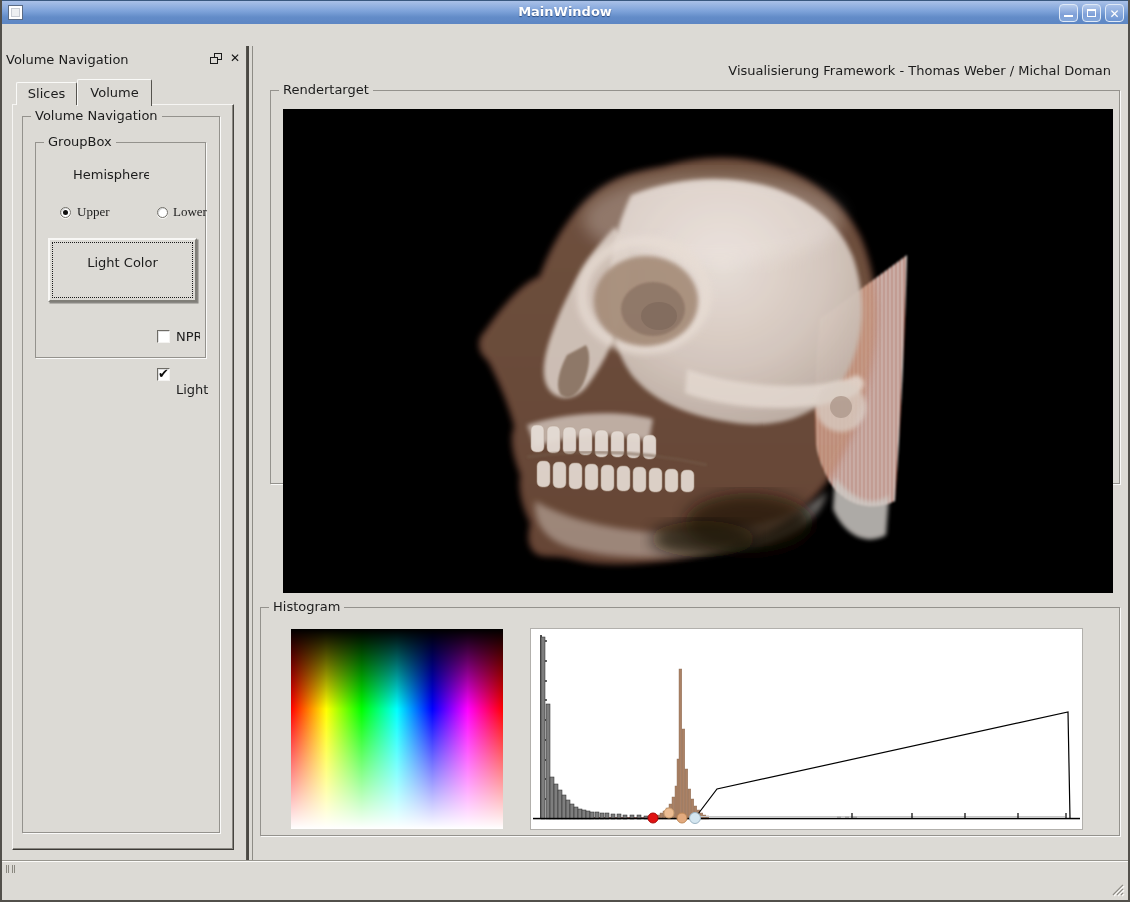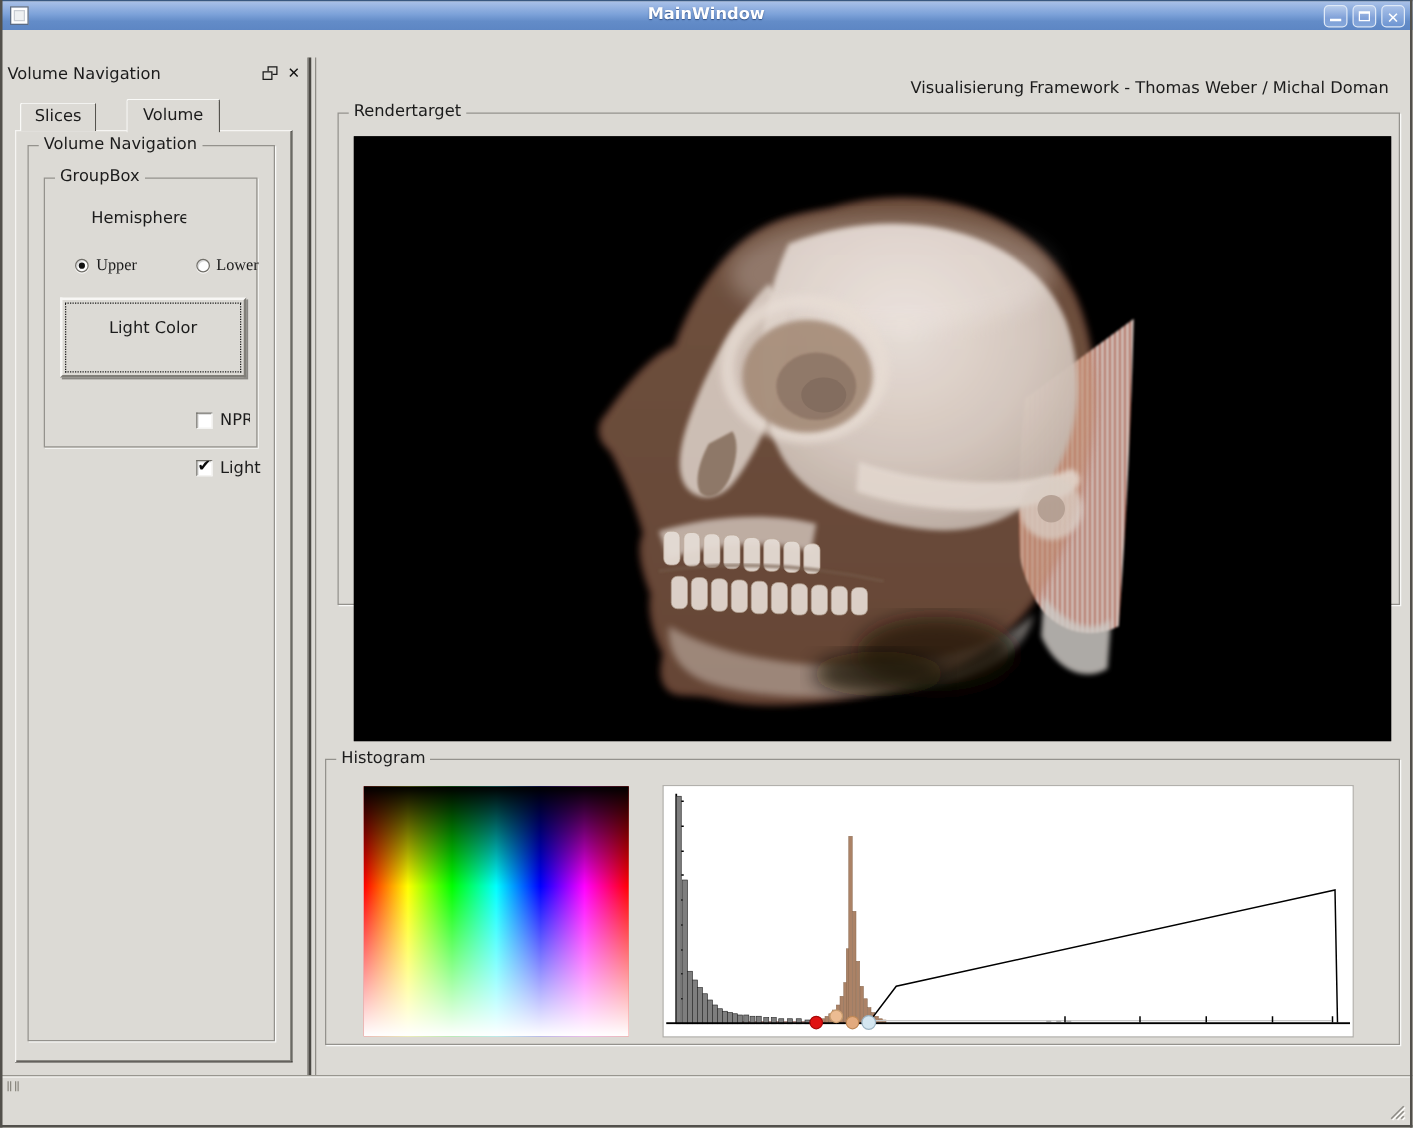--- a/index.html
+++ b/index.html
@@ -33,21 +33,21 @@
   
   .dock{position:absolute;left:0;top:46px;width:247px;height:814px;border-right:1px solid #55534e;box-sizing:border-box;}
   .dock-header{position:absolute;left:4px;top:4px;right:4px;height:20px;}
   .dock-title{position:absolute;left:2px;top:2px;}
   .dock-icons{position:absolute;right:2px;top:2px;display:flex;gap:8px;align-items:center;}
   .float-icon{position:relative;width:12px;height:11px;}
   .float-icon i{position:absolute;right:0;top:0;width:8px;height:7px;border:1px solid #1a1a1a;box-sizing:border-box;display:block;}
   .float-icon b{position:absolute;left:0;bottom:0;width:8px;height:7px;border:1px solid #1a1a1a;background:#dcdad5;box-sizing:border-box;display:block;}
   .dock-close{font-size:12px;line-height:12px;color:#111;}
 
-  .tabbar{position:absolute;left:16px;top:33px;height:26px;display:flex;align-items:flex-end;z-index:3;gap:24px;}
+  .tabbar{position:absolute;left:16px;top:33px;height:26px;display:flex;align-items:flex-end;z-index:3;}
   .tab{box-sizing:border-box;text-align:center;background:#dcdad5;
     border:1px solid #55534e;border-bottom:none;border-top-color:#fafaf8;border-left-color:#fafaf8;
     border-radius:2px 2px 0 0;}
   .tab.inactive{width:61px;height:23px;padding-top:3px;}
   .tab.active{width:75px;height:27px;padding-top:5px;margin-bottom:-1px;background:#dcdad5;}
   .tabpane{position:absolute;left:12px;top:58px;width:222px;height:746px;box-sizing:border-box;background:#dcdad5;
     border:1px solid;border-color:#f6f5f3 #45433e #3c3a36 #f6f5f3;box-shadow:inset -1px -1px 0 #8a8882;}
 
   .groupbox{position:absolute;border:1px solid #94928d;box-shadow:1px 1px 0 rgba(255,255,255,.85);box-sizing:border-box;}
   .groupbox>.gb-label{position:absolute;top:-9px;left:8px;background:#dcdad5;padding:0 4px;white-space:nowrap;}
@@ -150,21 +150,21 @@
     </div>
 
     <div class="push-btn">Light Color</div>
 
     <span class="checkbox" style="left:157px;top:284px;"></span>
     <span class="cb-label" style="left:176px;top:283px;width:24px;">NPR</span>
 
     <span class="checkbox" style="left:157px;top:322px;">
         <span class="tick">✔</span>
       </span>
-    <span class="cb-label" style="left:176px;top:321px;width:36px;">Light</span>
+    <span class="cb-label" style="left:176px;top:336px;width:36px;">Light</span>
   </div>
 
   <div class="splitter"></div>
 
   <div class="main">
     <div class="credit">Visualisierung Framework - Thomas Weber / Michal Doman</div>
 
     <div class="groupbox rt-group">
       <span class="gb-label">Rendertarget</span>
       <div class="viewport">

